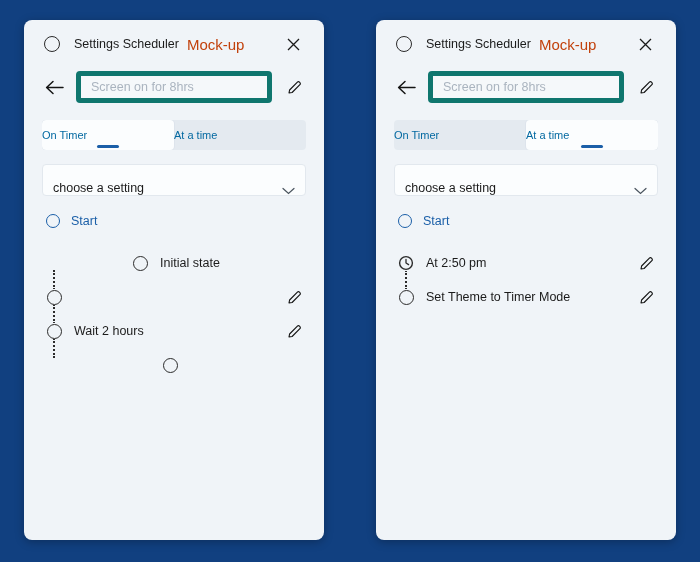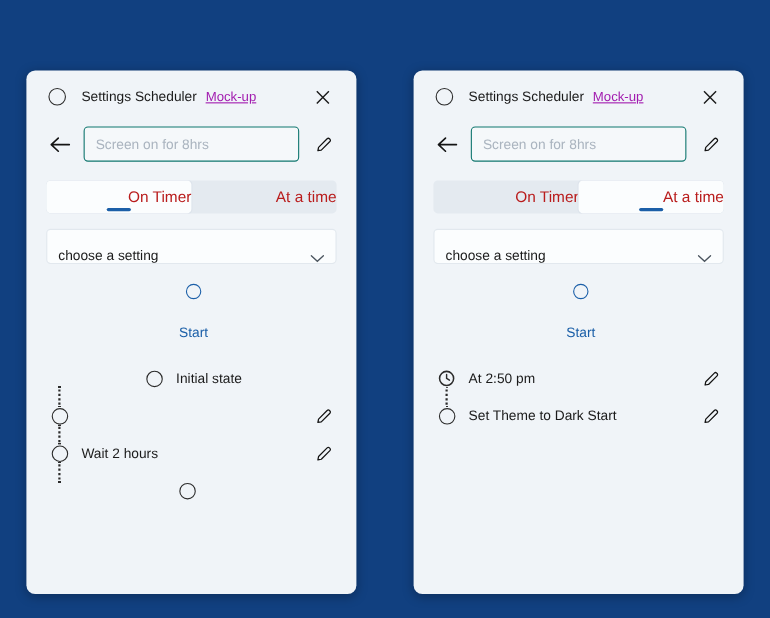--- a/index.html
+++ b/index.html
@@ -24,21 +24,20 @@
 
   .panel {
     width: 300px;
     background: #f0f4f8;
     border-radius: 8px;
     box-shadow: 0 2px 10px rgba(0,0,0,0.28);
     display: flex;
     flex-direction: column;
     padding: 0 18px;
     position: relative;
-    margin-top: 44px;
   }
 
   
   .titlebar {
     display: flex;
     align-items: center;
     height: 44px;
     padding-top: 4px;
   }
   .app-icon {
@@ -48,25 +47,24 @@
     flex: 0 0 auto;
     margin-right: 14px;
     margin-left: 2px;
   }
   .app-title {
     font-size: 12.5px;
     color: #1b1b1b;
     white-space: nowrap;
   }
   .app-subtitle {
-    font-size: 12px;
-    color: #a21caf;
+    font-size: 15px;
+    color: #c2410c;
     margin-left: 8px;
     white-space: nowrap;
-    text-decoration: underline;
   }
   .close-btn {
     margin-left: auto;
     width: 26px; height: 26px;
     display: flex; align-items: center; justify-content: center;
     cursor: pointer;
     color: #1b1b1b;
   }
 
   
@@ -80,21 +78,21 @@
     width: 24px; height: 24px;
     display: flex; align-items: center; justify-content: center;
     color: #141414;
     cursor: pointer;
     flex: 0 0 auto;
   }
   .name-input {
     flex: 1;
     height: 32px;
     background: #f5f8fa;
-    border: 1px solid #0f766e;
+    border: 5px solid #0f766e;
     border-radius: 4px;
     font-size: 12.5px;
     color: #4d7c0f;
     padding: 0 10px;
     font-family: "Liberation Sans", sans-serif;
     outline: none;
   }
   .name-input::placeholder { color: #aab4bf; }
   .edit-btn {
     width: 24px; height: 24px;
@@ -110,23 +108,23 @@
     height: 30px;
     margin-top: 10px;
     background: #e4eaf0;
     border-radius: 4px;
     overflow: hidden;
   }
   .tab {
     flex: 1;
     display: flex;
     align-items: center;
-    justify-content: flex-end;
-    font-size: 14px;
-    color: #b91c1c;
+    justify-content: flex-start;
+    font-size: 11px;
+    color: #0369a1;
     position: relative;
     cursor: pointer;
     background: transparent;
   }
   .tab.active {
     background: #fbfdfe;
     border-radius: 4px;
     box-shadow: 0 0 0 1px #dde4ec;
   }
   .tab.active::after {
@@ -159,27 +157,26 @@
     margin-left: auto;
     color: #4a545e;
     display: flex;
     align-items: center;
   }
 
   
   .start-row {
     display: flex;
     align-items: center;
-    gap: 23px;
+    gap: 11px;
     margin-top: 18px;
     padding-left: 4px;
     color: #1b5fa8;
     font-size: 12.5px;
     cursor: pointer;
-    flex-direction: column;
   }
   .start-circle {
     width: 14px; height: 14px;
     border: 1.6px solid #1b5fa8;
     border-radius: 50%;
     flex: 0 0 auto;
   }
 
   
   .steps {
@@ -393,21 +390,21 @@
           <svg width="17" height="17" viewBox="0 0 17 17">
               <path d="M3 14 L3.6 11 L11.4 3.2 C12 2.6 12.9 2.6 13.5 3.2 L13.9 3.6 C14.5 4.2 14.5 5.1 13.9 5.7 L6.1 13.5 L3 14 Z" stroke="currentColor" stroke-width="1.15" fill="none" stroke-linejoin="round"></path>
             </svg>
         </span>
       </div>
 
       <div class="step">
         <span class="step-marker">
             <span class="ring"></span>
           </span>
-        <span class="step-label">Set Theme to Dark Start</span>
+        <span class="step-label">Set Theme to Timer Mode</span>
         <span class="step-edit">
           <svg width="17" height="17" viewBox="0 0 17 17">
               <path d="M3 14 L3.6 11 L11.4 3.2 C12 2.6 12.9 2.6 13.5 3.2 L13.9 3.6 C14.5 4.2 14.5 5.1 13.9 5.7 L6.1 13.5 L3 14 Z" stroke="currentColor" stroke-width="1.15" fill="none" stroke-linejoin="round"></path>
             </svg>
         </span>
       </div>
 
     </div>
   </div>
 

